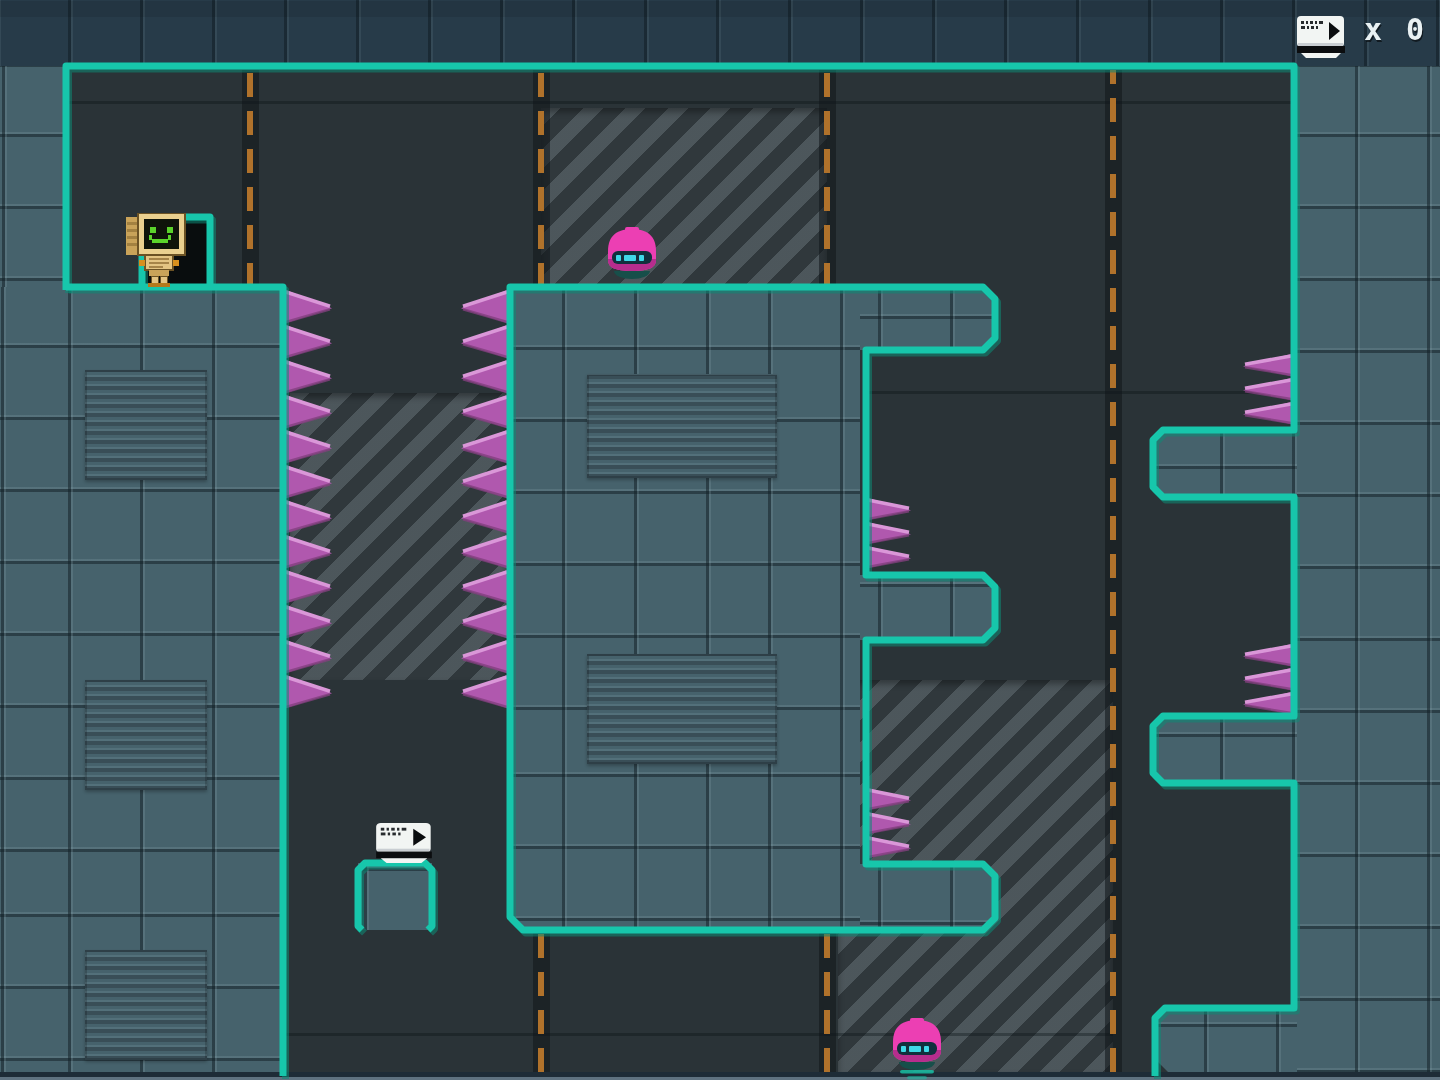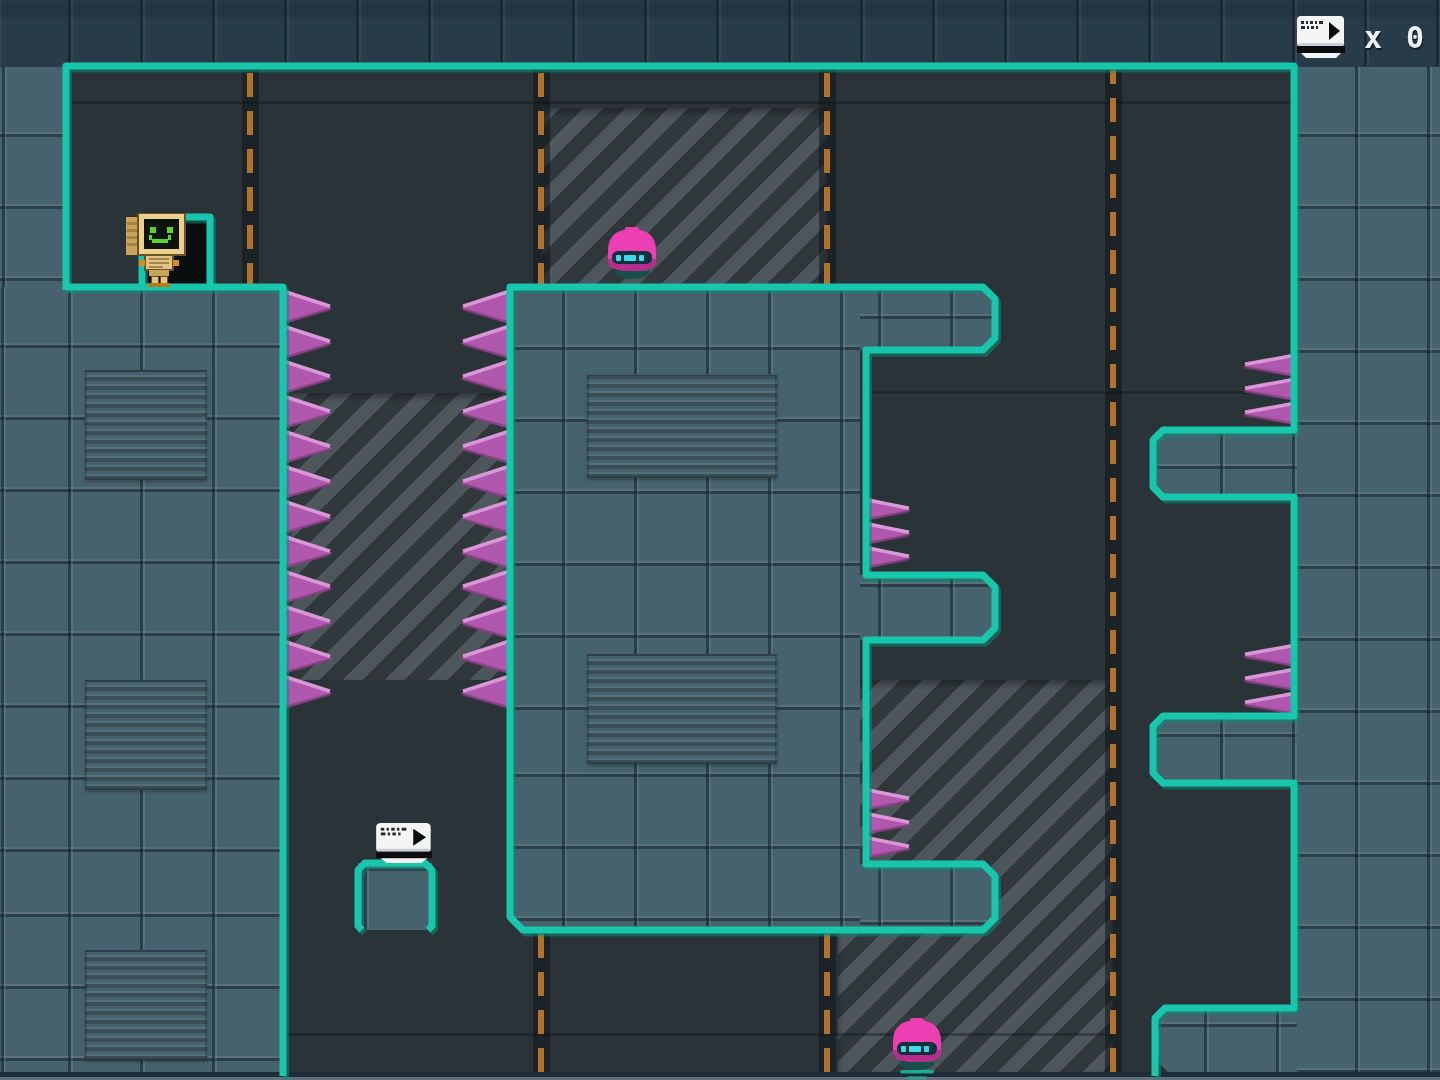--- a/index.html
+++ b/index.html
@@ -283,14 +283,14 @@
     <rect x="5" y="10" width="4" height="3"></rect>
           <rect x="11" y="10" width="2" height="3"></rect>
     <rect x="15" y="10" width="3" height="3"></rect>
           <rect x="20" y="10" width="2" height="3"></rect>
   </g>
   <polygon points="33,6 44,15 33,24" fill="#0b0d0f"></polygon>
   <rect x="1" y="30" width="48" height="7" fill="#0b0d0f"></rect>
   <polygon points="5,37 45,37 40,42 10,42" fill="#f2f5f3"></polygon>
 </svg>
     </div>
-  <div id="hud-label" class="abs hud-label" style="left: 1364px; top: 20px;">x 0</div>
+  <div id="hud-label" class="abs hud-label" style="left: 1364px; top: 12px;">x 0</div>
 </div>
 
 </body></html>

